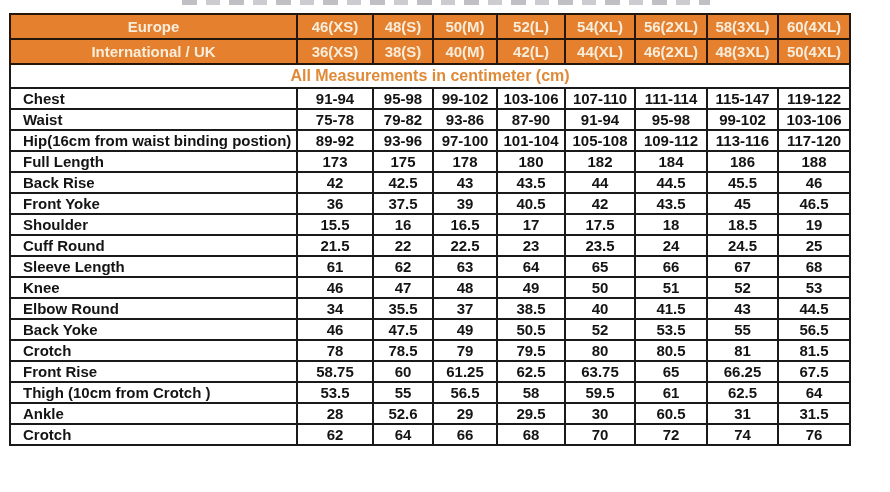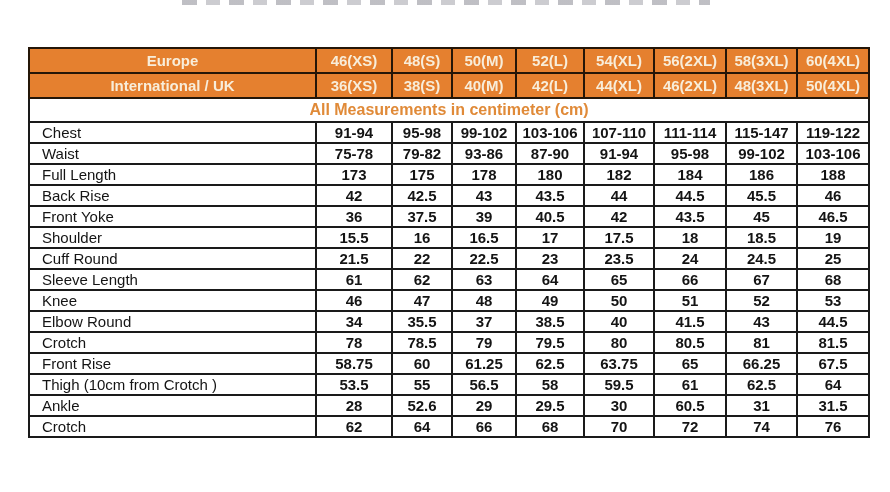--- a/index.html
+++ b/index.html
@@ -19,25 +19,24 @@
     font-family:"Liberation Sans", sans-serif;
   }
   
   .clipped-strip{
     position:absolute;left:182px;top:0;
     width:528px;height:5px;
     background:repeating-linear-gradient(90deg,#b4b4ba 0 15px,transparent 15px 24px,#c3c3c8 24px 38px,transparent 38px 47px);
     opacity:.85;
   }
   table.size-chart{
-    position:absolute;left:28px;top:13px;
+    position:absolute;left:9px;top:13px;
     width:840px;
     border-collapse:collapse;
     table-layout:fixed;
-    margin-top:34px;
   }
   table.size-chart th, table.size-chart td{
     overflow:hidden;white-space:nowrap;
   }
   th.hlabel, th.hsize{
     background:var(--header-bg);
     color:var(--header-text);
     border:2px solid var(--border-dark);
     font-weight:bold;font-size:15px;
     height:23px;text-align:center;
@@ -46,21 +45,21 @@
   td.note-cell{
     background:#fff;
     color:var(--note-text);
     border:2px solid var(--border-body);
     font-weight:bold;font-size:16px;
     height:20px;text-align:center;
   }
   td.rlabel{
     border:2px solid var(--border-body);
     color:var(--body-text);
-    font-weight:normal;font-size:15px;
+    font-weight:bold;font-size:15px;
     height:19px;text-align:left;
     padding:0 0 0 12px;background:#fff;
   }
   td.rval{
     border:2px solid var(--border-body);
     color:var(--body-text);
     font-weight:bold;font-size:15px;
     height:19px;text-align:center;background:#fff;
     padding:0 1px;
   }
@@ -129,20 +128,31 @@
           <td class="rval">75-78</td>
           <td class="rval">79-82</td>
           <td class="rval">93-86</td>
           <td class="rval">87-90</td>
           <td class="rval">91-94</td>
           <td class="rval">95-98</td>
           <td class="rval">99-102</td>
           <td class="rval">103-106</td>
         </tr>
         <tr>
+          <td class="rlabel">Hip(16cm from waist binding postion)</td>
+          <td class="rval">89-92</td>
+          <td class="rval">93-96</td>
+          <td class="rval">97-100</td>
+          <td class="rval">101-104</td>
+          <td class="rval">105-108</td>
+          <td class="rval">109-112</td>
+          <td class="rval">113-116</td>
+          <td class="rval">117-120</td>
+        </tr>
+        <tr>
           <td class="rlabel">Full Length</td>
           <td class="rval">173</td>
           <td class="rval">175</td>
           <td class="rval">178</td>
           <td class="rval">180</td>
           <td class="rval">182</td>
           <td class="rval">184</td>
           <td class="rval">186</td>
           <td class="rval">188</td>
         </tr>
@@ -217,20 +227,31 @@
           <td class="rval">34</td>
           <td class="rval">35.5</td>
           <td class="rval">37</td>
           <td class="rval">38.5</td>
           <td class="rval">40</td>
           <td class="rval">41.5</td>
           <td class="rval">43</td>
           <td class="rval">44.5</td>
         </tr>
         <tr>
+          <td class="rlabel">Back Yoke</td>
+          <td class="rval">46</td>
+          <td class="rval">47.5</td>
+          <td class="rval">49</td>
+          <td class="rval">50.5</td>
+          <td class="rval">52</td>
+          <td class="rval">53.5</td>
+          <td class="rval">55</td>
+          <td class="rval">56.5</td>
+        </tr>
+        <tr>
           <td class="rlabel">Crotch</td>
           <td class="rval">78</td>
           <td class="rval">78.5</td>
           <td class="rval">79</td>
           <td class="rval">79.5</td>
           <td class="rval">80</td>
           <td class="rval">80.5</td>
           <td class="rval">81</td>
           <td class="rval">81.5</td>
         </tr>

